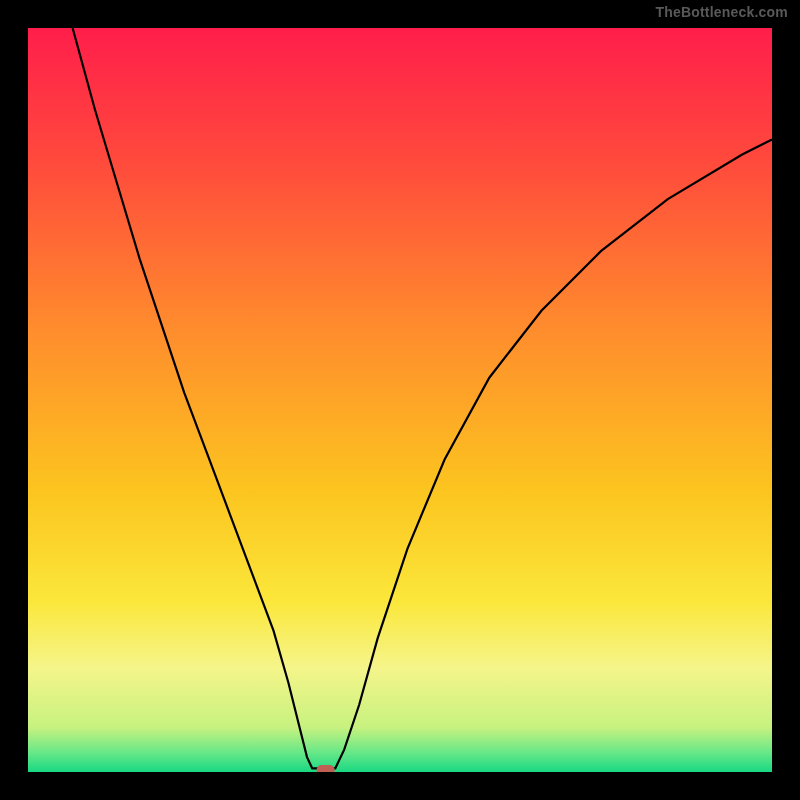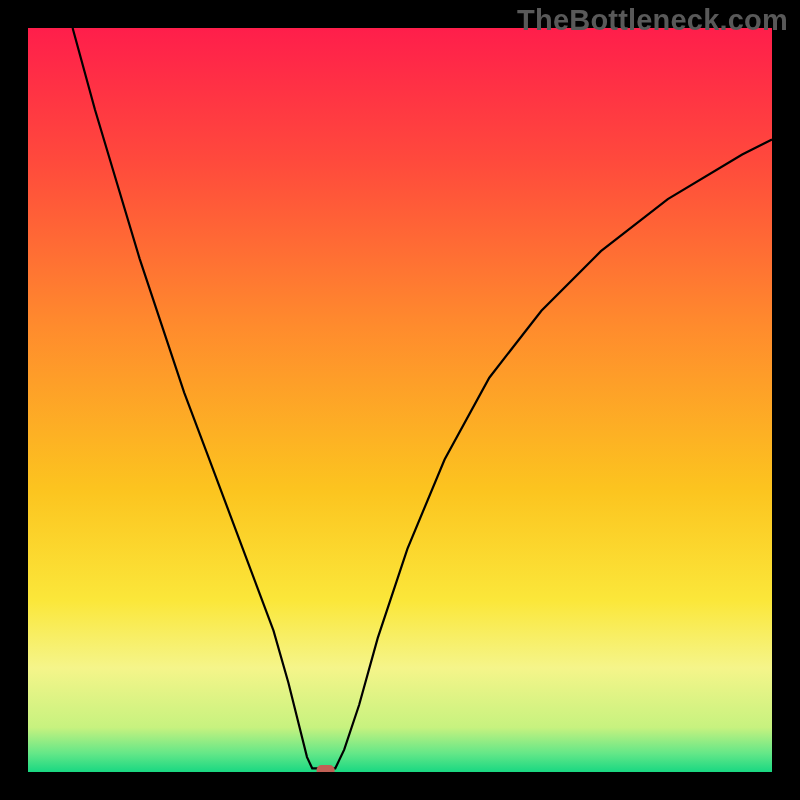--- a/index.html
+++ b/index.html
@@ -15,21 +15,21 @@
     position: relative;
     width: 800px;
     height: 800px;
     background: #000;
   }
   .watermark {
     position: absolute;
     top: 4px;
     right: 12px;
     color: #595959;
-    font-size: 29px;
+    font-size: 14px;
     font-weight: 600;
     letter-spacing: 0.2px;
     z-index: 5;
   }
   
   .plot {
     position: absolute;
     left: 28px;
     top: 28px;
     width: 744px;

